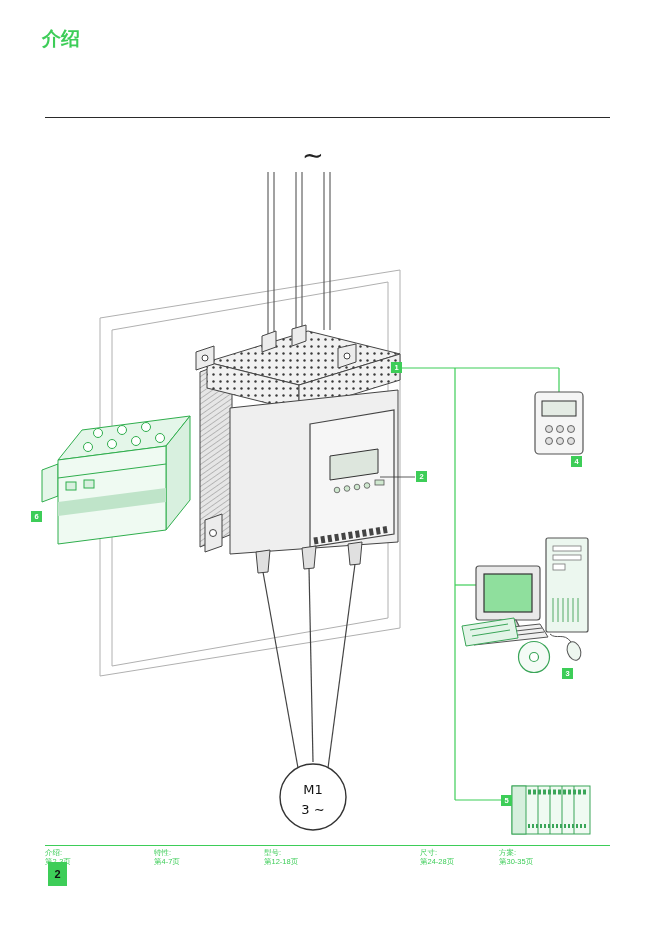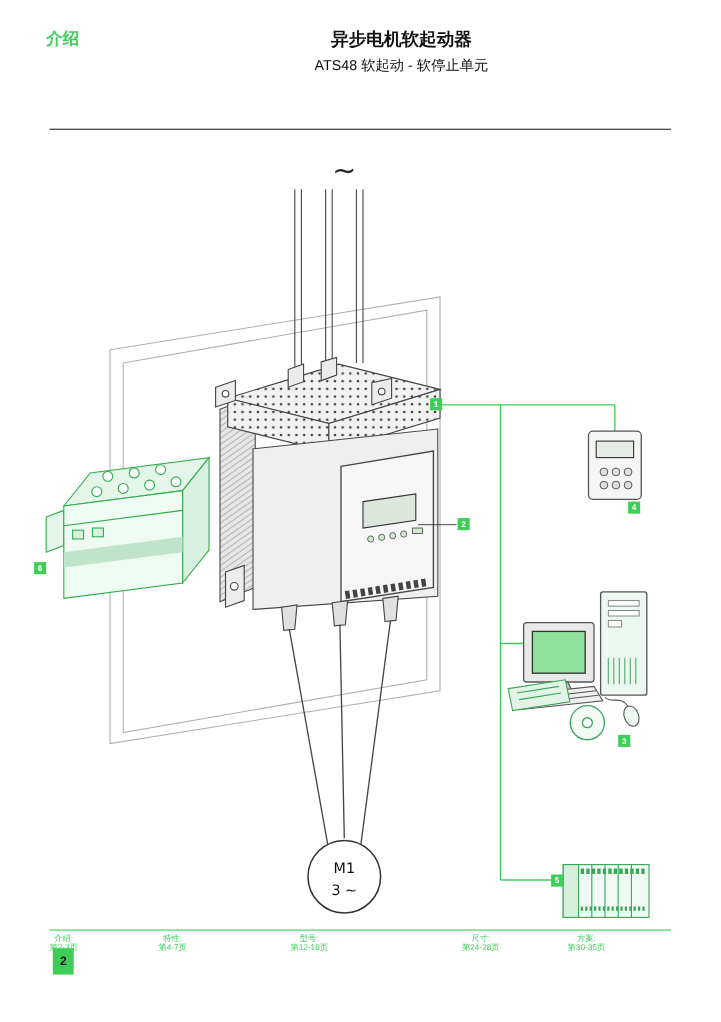--- a/index.html
+++ b/index.html
@@ -1,56 +1,52 @@
 <!DOCTYPE html>
 <html><head>
 <meta charset="utf-8">
 <style>
   html,body { margin:0; padding:0; background:#fff; }
   .page {
     position:relative; width:655px; height:929px; background:#ffffff;
     font-family:"Liberation Sans", sans-serif; overflow:hidden;
   }
   
-  .section-label { position:absolute; left:42px; top:26px; font-size:15px; font-weight:600; color:#3dcd58; }
+  .section-label { position:absolute; left:42px; top:26px; font-size:19px; font-weight:600; color:#3dcd58; }
   .title-block { position:absolute; left:120px; right:45px; top:26px; text-align:center; }
   .page-title { margin:0; font-size:16px; font-weight:bold; color:#111; }
   .page-subtitle { margin:4px 0 0 0; font-size:13px; font-weight:normal; color:#111; }
   .header-rule { position:absolute; left:45px; top:117px; width:565px; border-top:1px solid #2a2a2a; }
 
   
   .illustration { position:absolute; left:0; top:0; width:655px; height:929px; }
   svg text { font-family:"DejaVu Sans","Liberation Sans",sans-serif; }
 
   .callout {
     position:absolute; width:11px; height:11px; background:#3dcd58;
     color:#ffffff; font-size:7.5px; font-weight:bold; line-height:11px;
     text-align:center;
   }
 
   
   .footer-rule { position:absolute; left:45px; top:845px; width:565px; border-top:1px solid #3dcd58; }
-  .f-col { position:absolute; top:848px; color:#3dcd58; font-size:7.5px; line-height:9px;text-align:center; }
+  .f-col { position:absolute; top:848px; color:#3dcd58; font-size:7.5px; line-height:9px; }
   .f-col span { display:block; }
   .page-number-box {
     position:absolute; left:48px; top:862px; width:19px; height:24px;
     background:#3dcd58; color:#111; font-size:11px; font-weight:bold;
     text-align:center; line-height:24px;
   }
 </style>
 </head>
 <body>
 
 <div class="page">
 
   <div class="section-label">介绍</div>
-  <div class="title-block">
-    <h1 class="page-title">异步电机软起动器</h1>
-    <h2 class="page-subtitle">ATS48 软起动 - 软停止单元</h2>
-  </div>
   <div class="header-rule"></div>
 
   <div class="illustration">
     <svg width="655" height="929" viewBox="0 0 655 929">
       <defs>
         <pattern id="dots" width="7" height="7" patternUnits="userSpaceOnUse">
           <rect width="7" height="7" fill="#f1f1f1"></rect>
           <circle cx="3.5" cy="3.5" r="1.2" fill="#3a3a3a"></circle>
         </pattern>
         <pattern id="hatch" width="4.5" height="4.5" patternUnits="userSpaceOnUse" patternTransform="rotate(55)">
@@ -218,32 +214,32 @@
     <div class="callout" style="left:501px;top:795px">5</div>
     <div class="callout" style="left:31px;top:511px">6</div>
   </div>
 
   <div class="footer-rule"></div>
 
   <div class="f-col" style="left:45px">
     <span>介绍:</span>
     <span>第2-3页</span>
   </div>
-  <div class="f-col" style="left:144px">
+  <div class="f-col" style="left:154px">
     <span>特性:</span>
     <span>第4-7页</span>
   </div>
   <div class="f-col" style="left:264px">
     <span>型号:</span>
     <span>第12-18页</span>
   </div>
   <div class="f-col" style="left:420px">
     <span>尺寸:</span>
     <span>第24-28页</span>
   </div>
-  <div class="f-col" style="left:516px">
+  <div class="f-col" style="left:499px">
     <span>方案:</span>
     <span>第30-35页</span>
   </div>
 
   <div class="page-number-box">2</div>
 
 </div>
 
 </body></html>

